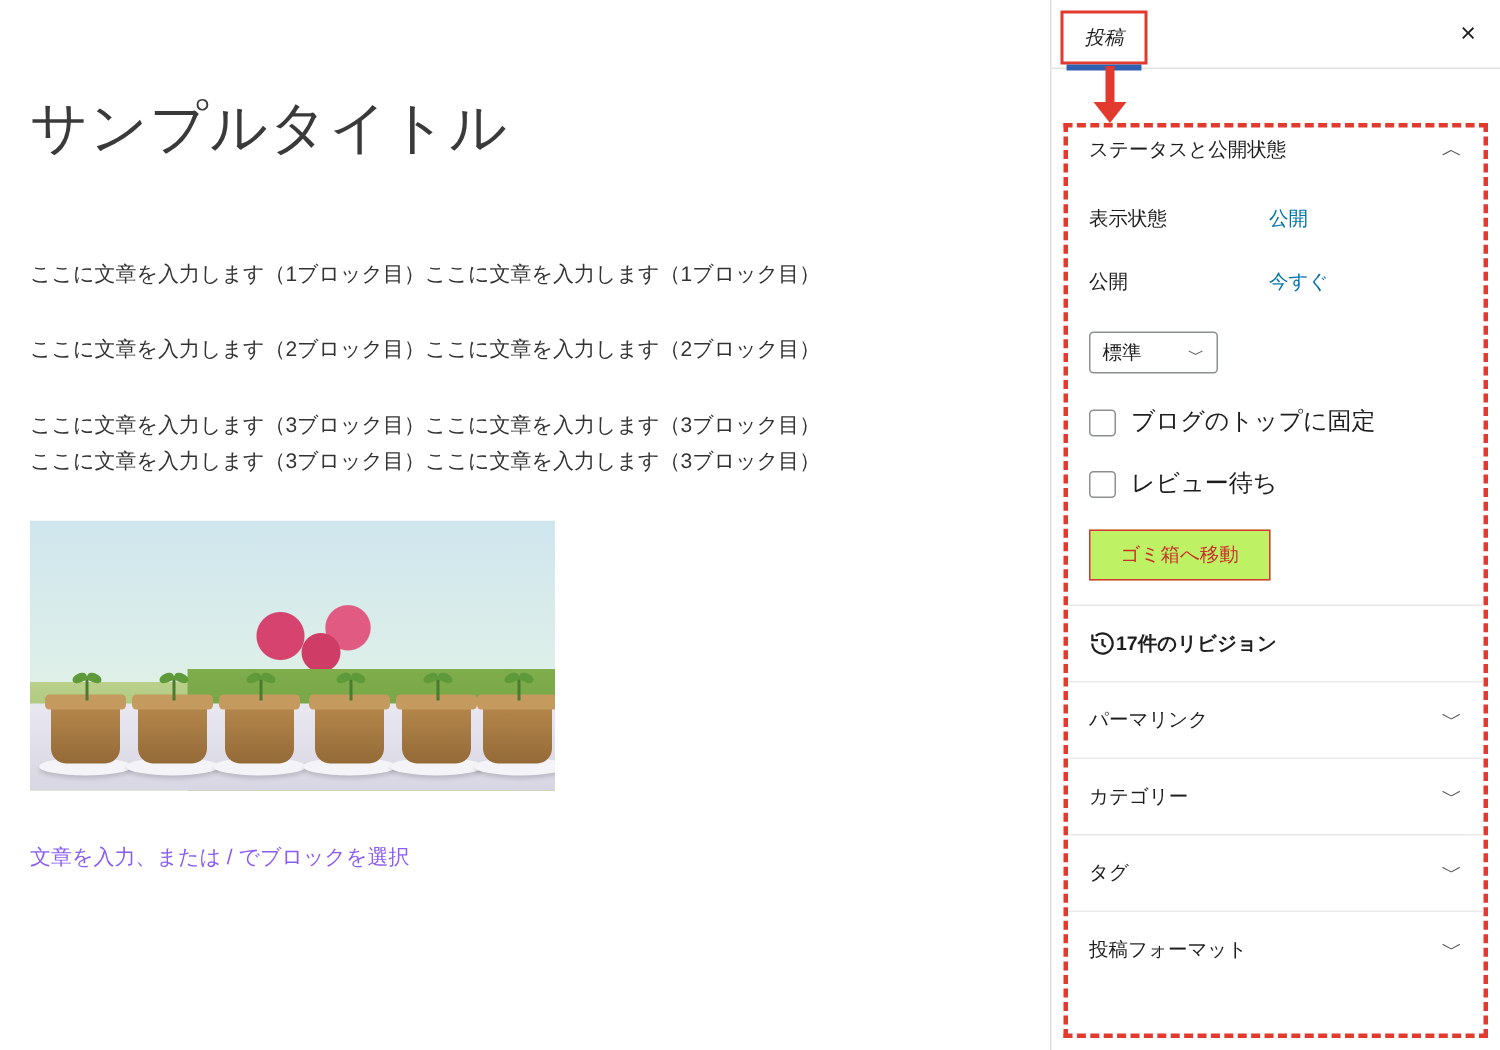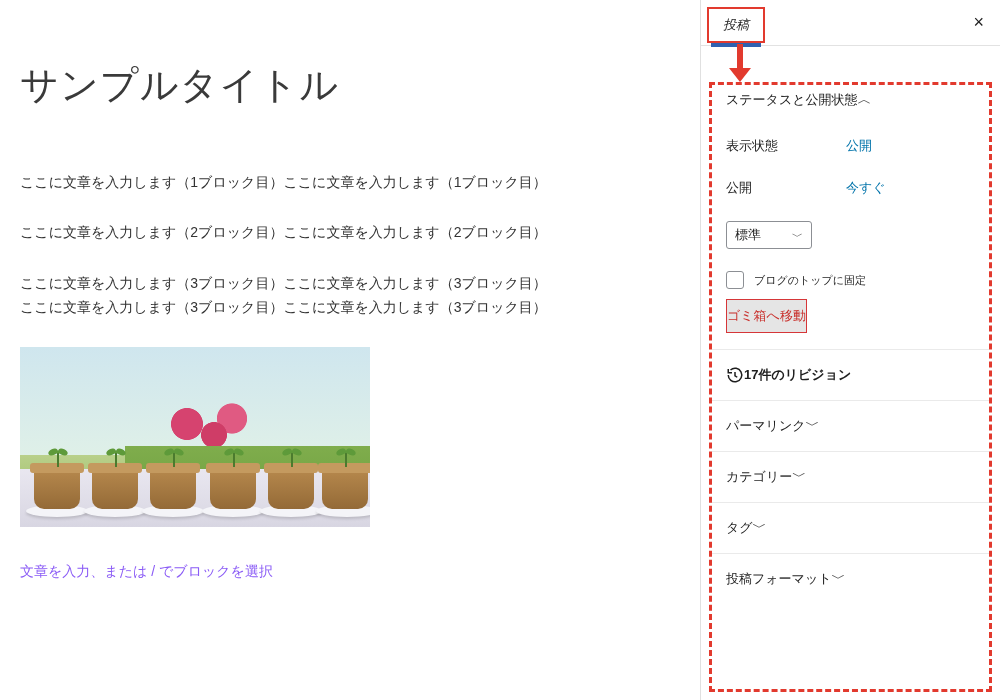--- a/index.html
+++ b/index.html
@@ -127,20 +127,21 @@
     border: 3px dashed #e23a2e;
     border-top: 3px dashed #e23a2e;
     flex: 1;
     overflow: hidden;
   }
   .panel {
     border-top: 1px solid #eaeaea;
     padding: 16px 14px;
     display: flex;
     align-items: center;
+    justify-content: space-between;
     color: #1e1e1e;
     font-size: 13px;
   }
   .panel:first-child { border-top: none; }
   .panel .chev { color: #555; font-size: 14px; }
   .status-body { padding: 0 14px 16px 14px; }
   .row {
     display: flex;
     align-items: center;
     padding: 12px 0;
@@ -151,34 +152,35 @@
   .select {
     display: flex; align-items: flex-end; justify-content: space-between;
     border: 1px solid #8c8f94;
     border-radius: 3px;
     padding: 4px 8px;
     width: 86px;
     font-size: 13px;
     background: #fff;
   }
   .select .caret { font-size: 11px; color: #555; }
-  .check-row { display:flex; align-items:center; gap:10px; padding: 10px 0; font-size:11px; }
+  .check-row { display:flex; align-items:center; gap:10px; padding: 10px 0; font-size:16px; }
   .checkbox {
     width: 18px; height: 18px;
     border: 1px solid #8c8f94;
     border-radius: 3px;
     background: #fff;
   }
   .trash-btn {
     display:inline-block;
     border:1px solid #d63638;
     color:#c9302c;
-    padding:7px 0;
+    padding:7px 20px;
+    margin-top:10px;
     font-size:13px;
-    background:#e5e5e5;
+    background:#bef264;
   }
   .revisions {
     border-top:1px solid #eaeaea;
     padding:16px 14px;
     display:flex; align-items:center; 
     font-weight:700;
     font-size:13px;
   }
   .clock-icon svg { display:block; }
 </style>
@@ -258,20 +260,24 @@
       </div>
       <div class="row">
         <div class="select">
           <span>標準</span>
           <span class="caret">﹀</span>
         </div>
       </div>
       <div class="check-row">
         <span class="checkbox"></span>
         <span>ブログのトップに固定</span>
+      </div>
+      <div class="check-row">
+        <span class="checkbox"></span>
+        <span>レビュー待ち</span>
       </div>
       <span class="trash-btn">ゴミ箱へ移動</span>
     </div>
 
     <div class="revisions">
       <span class="clock-icon">
         <svg width="18" height="18" viewBox="0 0 24 24">
             <path fill="none" stroke="#1e1e1e" stroke-width="2" d="M3 12a9 9 0 1 0 3-6.7M3 4v5h5"></path>
             <path fill="none" stroke="#1e1e1e" stroke-width="2" d="M12 8v5l3 2"></path>
           </svg>

